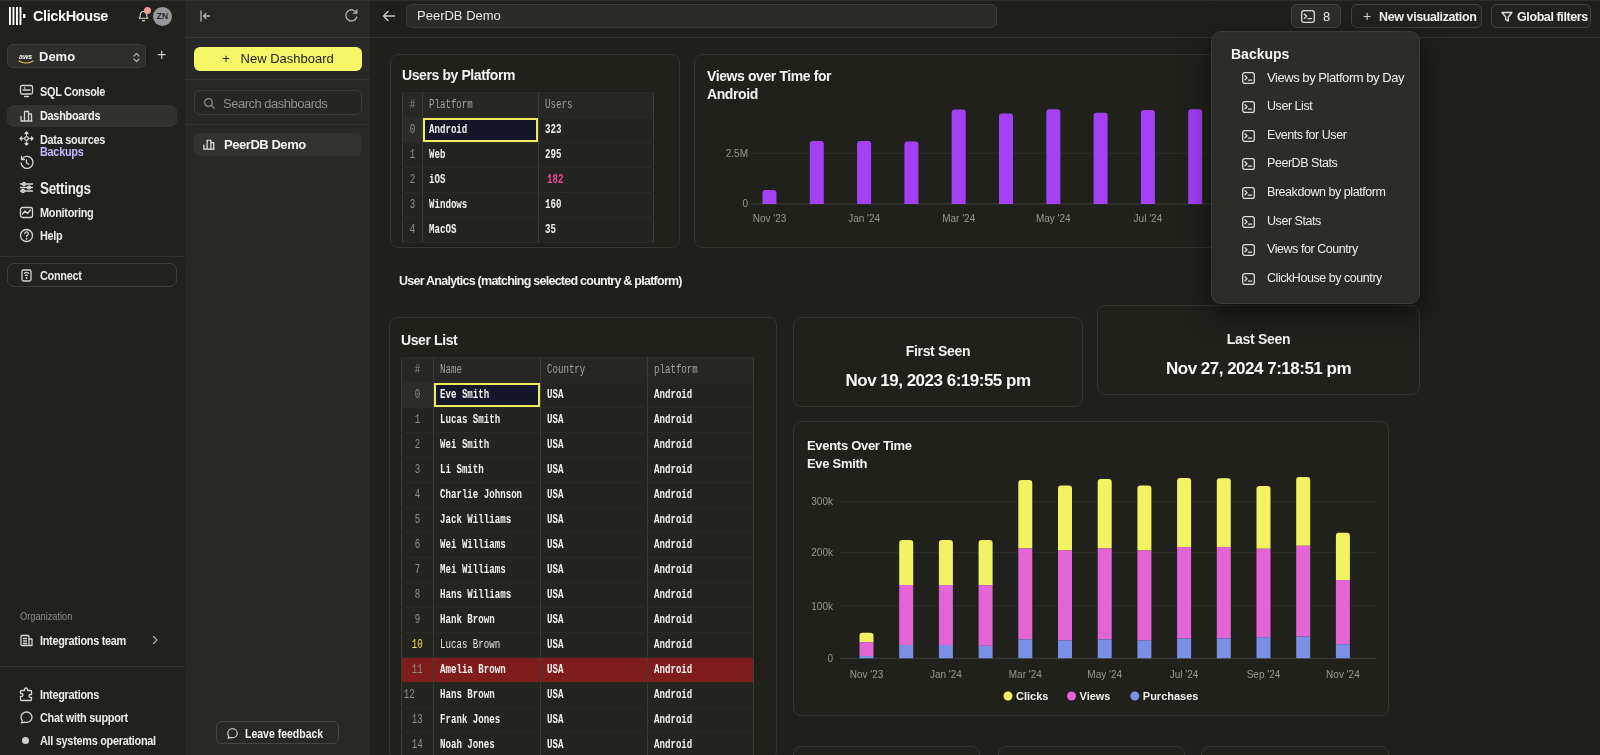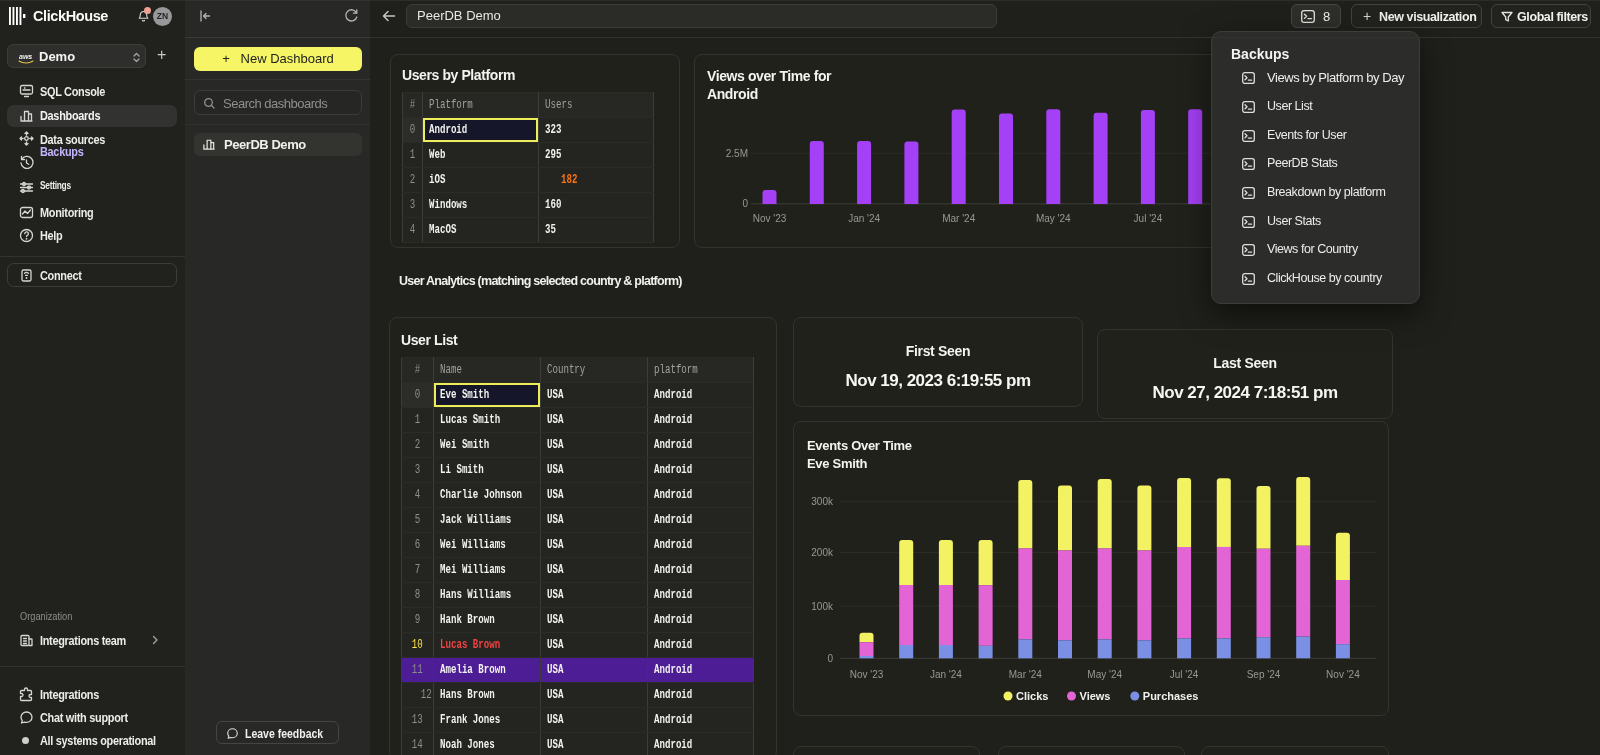--- a/index.html
+++ b/index.html
@@ -71,21 +71,21 @@
     <path class="ic" d="M2.7 4.5A6 6 0 1 1 2 8"></path>
     <path class="ic" d="M2.5 1.5v3h3M7.5 5v3l2.2 1.3"></path>
   </svg>
   <div class="abs" style="left:40px;top:144px;font-size:13px;font-weight:700;letter-spacing:-0.35px;color:#c4b5fd"><span class="sx">Backups</span></div>
   <svg class="abs" style="left:19px;top:180px" width="15" height="15" viewBox="0 0 15 15">
     <path class="ic" d="M1.5 4h12M1.5 7.5h12M1.5 11h12"></path>
     <circle cx="5" cy="4" r="1.5" fill="#21211d" class="ic"></circle>
     <circle cx="10" cy="7.5" r="1.5" fill="#21211d" class="ic"></circle>
     <circle cx="4" cy="11" r="1.5" fill="#21211d" class="ic"></circle>
   </svg>
-  <div class="abs" style="left:40px;top:180px;font-size:10px;font-weight:600;letter-spacing:-0.35px;color:#ececea"><span class="sx">Settings</span></div>
+  <div class="abs" style="left:40px;top:180px;font-size:16px;font-weight:600;letter-spacing:-0.35px;color:#ececea"><span class="sx">Settings</span></div>
   <svg class="abs" style="left:19px;top:205px" width="15" height="15" viewBox="0 0 15 15">
     <rect x="1.5" y="2.5" width="12" height="10" rx="2" class="ic"></rect>
     <path class="ic" d="M3.5 9l2.5-3 2.5 2.5 3-3.5"></path>
   </svg>
   <div class="abs" style="left:40px;top:205px;font-size:13px;font-weight:600;letter-spacing:-0.35px;color:#ececea"><span class="sx">Monitoring</span></div>
   <svg class="abs" style="left:19px;top:228px" width="15" height="15" viewBox="0 0 15 15">
     <circle cx="7.5" cy="7.5" r="6" class="ic"></circle>
     <path class="ic" d="M5.8 5.7a1.8 1.8 0 1 1 2.5 1.7c-.6.25-.8.6-.8 1.2"></path>
     <path d="M7.5 10.8h.01" class="ic" style="stroke-width:1.8"></path>
   </svg>
@@ -193,21 +193,21 @@
           <td style="width:115px;border-left:1px solid #3c3c38;border-right:1px solid #3c3c38;border-top:1px solid #2b2b27;border-bottom:1px solid #2b2b27;color:#f2f2ef;font-weight:700;padding-left:6px;"><span>323</span></td>
         </tr>
         <tr style="height:25px;background:#242421">
           <td class="c" style="width:20px;border-left:1px solid #3c3c38;border-right:1px solid #3c3c38;border-top:1px solid #2b2b27;border-bottom:1px solid #2b2b27;color:#8e8e8a;text-align:center;"><span>1</span></td>
           <td style="width:115px;border-left:1px solid #3c3c38;border-right:1px solid #3c3c38;border-top:1px solid #2b2b27;border-bottom:1px solid #2b2b27;color:#f2f2ef;font-weight:700;padding-left:6px;"><span>Web</span></td>
           <td style="width:115px;border-left:1px solid #3c3c38;border-right:1px solid #3c3c38;border-top:1px solid #2b2b27;border-bottom:1px solid #2b2b27;color:#f2f2ef;font-weight:700;padding-left:6px;"><span>295</span></td>
         </tr>
         <tr style="height:25px;background:#242421">
           <td class="c" style="width:20px;border-left:1px solid #3c3c38;border-right:1px solid #3c3c38;border-top:1px solid #2b2b27;border-bottom:1px solid #2b2b27;color:#8e8e8a;text-align:center;"><span>2</span></td>
           <td style="width:115px;border-left:1px solid #3c3c38;border-right:1px solid #3c3c38;border-top:1px solid #2b2b27;border-bottom:1px solid #2b2b27;color:#f2f2ef;font-weight:700;padding-left:6px;"><span>iOS</span></td>
-          <td style="width:115px;border-left:1px solid #3c3c38;border-right:1px solid #3c3c38;border-top:1px solid #2b2b27;border-bottom:1px solid #2b2b27;color:#f97316;font-weight:700;padding-left:22px;margin-left:48px;"><span>182</span></td>
+          <td style="width:115px;border-left:1px solid #3c3c38;border-right:1px solid #3c3c38;border-top:1px solid #2b2b27;border-bottom:1px solid #2b2b27;color:#ec4899;font-weight:700;padding-left:8px;margin-left:48px;"><span>182</span></td>
         </tr>
         <tr style="height:25px;background:#242421">
           <td class="c" style="width:20px;border-left:1px solid #3c3c38;border-right:1px solid #3c3c38;border-top:1px solid #2b2b27;border-bottom:1px solid #2b2b27;color:#8e8e8a;text-align:center;"><span>3</span></td>
           <td style="width:115px;border-left:1px solid #3c3c38;border-right:1px solid #3c3c38;border-top:1px solid #2b2b27;border-bottom:1px solid #2b2b27;color:#f2f2ef;font-weight:700;padding-left:6px;"><span>Windows</span></td>
           <td style="width:115px;border-left:1px solid #3c3c38;border-right:1px solid #3c3c38;border-top:1px solid #2b2b27;border-bottom:1px solid #2b2b27;color:#f2f2ef;font-weight:700;padding-left:6px;"><span>160</span></td>
         </tr>
         <tr style="height:25px;background:#242421">
           <td class="c" style="width:20px;border-left:1px solid #3c3c38;border-right:1px solid #3c3c38;border-top:1px solid #2b2b27;border-bottom:1px solid #2b2b27;color:#8e8e8a;text-align:center;"><span>4</span></td>
           <td style="width:115px;border-left:1px solid #3c3c38;border-right:1px solid #3c3c38;border-top:1px solid #2b2b27;border-bottom:1px solid #2b2b27;color:#f2f2ef;font-weight:700;padding-left:6px;"><span>MacOS</span></td>
           <td style="width:115px;border-left:1px solid #3c3c38;border-right:1px solid #3c3c38;border-top:1px solid #2b2b27;border-bottom:1px solid #2b2b27;color:#f2f2ef;font-weight:700;padding-left:6px;"><span>35</span></td>
@@ -315,32 +315,32 @@
           <td style="width:106px;border-left:1px solid #3c3c38;border-right:1px solid #3c3c38;border-top:1px solid #2b2b27;border-bottom:1px solid #2b2b27;color:#f2f2ef;font-weight:700;padding-left:6px;"><span>Android</span></td>
         </tr>
         <tr style="height:25px;background:#242421">
           <td class="c" style="width:32px;border-left:1px solid #3c3c38;border-right:1px solid #3c3c38;border-top:1px solid #2b2b27;border-bottom:1px solid #2b2b27;color:#8e8e8a;text-align:center;"><span>9</span></td>
           <td style="width:107px;border-left:1px solid #3c3c38;border-right:1px solid #3c3c38;border-top:1px solid #2b2b27;border-bottom:1px solid #2b2b27;color:#f2f2ef;font-weight:700;padding-left:6px;"><span>Hank Brown</span></td>
           <td style="width:107px;border-left:1px solid #3c3c38;border-right:1px solid #3c3c38;border-top:1px solid #2b2b27;border-bottom:1px solid #2b2b27;color:#f2f2ef;font-weight:700;padding-left:6px;"><span>USA</span></td>
           <td style="width:106px;border-left:1px solid #3c3c38;border-right:1px solid #3c3c38;border-top:1px solid #2b2b27;border-bottom:1px solid #2b2b27;color:#f2f2ef;font-weight:700;padding-left:6px;"><span>Android</span></td>
         </tr>
         <tr style="height:25px;background:#242421">
           <td class="c" style="width:32px;border-left:1px solid #3c3c38;border-right:1px solid #3c3c38;border-top:1px solid #2b2b27;border-bottom:1px solid #2b2b27;color:#fde047;text-align:center;"><span>10</span></td>
-          <td style="width:107px;border-left:1px solid #3c3c38;border-right:1px solid #3c3c38;border-top:1px solid #2b2b27;border-bottom:1px solid #2b2b27;color:#ef4444;font-weight:700;padding-left:6px;margin-left:30px;"><span>Lucas Brown</span></td>
-          <td style="width:107px;border-left:1px solid #3c3c38;border-right:1px solid #3c3c38;border-top:1px solid #2b2b27;border-bottom:1px solid #2b2b27;color:#f2f2ef;font-weight:700;padding-left:6px;"><span>USA</span></td>
-          <td style="width:106px;border-left:1px solid #3c3c38;border-right:1px solid #3c3c38;border-top:1px solid #2b2b27;border-bottom:1px solid #2b2b27;color:#f2f2ef;font-weight:700;padding-left:6px;"><span>Android</span></td>
-        </tr>
-        <tr style="height:25px;background:#4c1d95">
+          <td style="width:107px;border-left:1px solid #3c3c38;border-right:1px solid #3c3c38;border-top:1px solid #2b2b27;border-bottom:1px solid #2b2b27;color:#e5e5e5;font-weight:400;padding-left:6px;margin-left:30px;"><span>Lucas Brown</span></td>
+          <td style="width:107px;border-left:1px solid #3c3c38;border-right:1px solid #3c3c38;border-top:1px solid #2b2b27;border-bottom:1px solid #2b2b27;color:#f2f2ef;font-weight:700;padding-left:6px;"><span>USA</span></td>
+          <td style="width:106px;border-left:1px solid #3c3c38;border-right:1px solid #3c3c38;border-top:1px solid #2b2b27;border-bottom:1px solid #2b2b27;color:#f2f2ef;font-weight:700;padding-left:6px;"><span>Android</span></td>
+        </tr>
+        <tr style="height:25px;background:#7f1d1d">
           <td class="c" style="width:32px;border-left:1px solid #3c3c38;border-right:1px solid #3c3c38;border-top:1px solid #2b2b27;border-bottom:1px solid #2b2b27;color:#8e8e8a;text-align:center;"><span>11</span></td>
           <td style="width:107px;border-left:1px solid #3c3c38;border-right:1px solid #3c3c38;border-top:1px solid #2b2b27;border-bottom:1px solid #2b2b27;color:#f2f2ef;font-weight:700;padding-left:6px;"><span>Amelia Brown</span></td>
           <td style="width:107px;border-left:1px solid #3c3c38;border-right:1px solid #3c3c38;border-top:1px solid #2b2b27;border-bottom:1px solid #2b2b27;color:#f2f2ef;font-weight:700;padding-left:6px;"><span>USA</span></td>
           <td style="width:106px;border-left:1px solid #3c3c38;border-right:1px solid #3c3c38;border-top:1px solid #2b2b27;border-bottom:1px solid #2b2b27;color:#f2f2ef;font-weight:700;padding-left:6px;"><span>Android</span></td>
         </tr>
         <tr style="height:25px;background:#242421">
-          <td class="c" style="width:32px;border-left:1px solid #3c3c38;border-right:1px solid #3c3c38;border-top:1px solid #2b2b27;border-bottom:1px solid #2b2b27;color:#8e8e8a;text-align:right;"><span>12</span></td>
+          <td class="c" style="width:32px;border-left:1px solid #3c3c38;border-right:1px solid #3c3c38;border-top:1px solid #2b2b27;border-bottom:1px solid #2b2b27;color:#8e8e8a;text-align:left;"><span>12</span></td>
           <td style="width:107px;border-left:1px solid #3c3c38;border-right:1px solid #3c3c38;border-top:1px solid #2b2b27;border-bottom:1px solid #2b2b27;color:#f2f2ef;font-weight:700;padding-left:6px;"><span>Hans Brown</span></td>
           <td style="width:107px;border-left:1px solid #3c3c38;border-right:1px solid #3c3c38;border-top:1px solid #2b2b27;border-bottom:1px solid #2b2b27;color:#f2f2ef;font-weight:700;padding-left:6px;"><span>USA</span></td>
           <td style="width:106px;border-left:1px solid #3c3c38;border-right:1px solid #3c3c38;border-top:1px solid #2b2b27;border-bottom:1px solid #2b2b27;color:#f2f2ef;font-weight:700;padding-left:6px;"><span>Android</span></td>
         </tr>
         <tr style="height:25px;background:#242421">
           <td class="c" style="width:32px;border-left:1px solid #3c3c38;border-right:1px solid #3c3c38;border-top:1px solid #2b2b27;border-bottom:1px solid #2b2b27;color:#8e8e8a;text-align:center;"><span>13</span></td>
           <td style="width:107px;border-left:1px solid #3c3c38;border-right:1px solid #3c3c38;border-top:1px solid #2b2b27;border-bottom:1px solid #2b2b27;color:#f2f2ef;font-weight:700;padding-left:6px;margin-left:25px;"><span>Frank Jones</span></td>
           <td style="width:107px;border-left:1px solid #3c3c38;border-right:1px solid #3c3c38;border-top:1px solid #2b2b27;border-bottom:1px solid #2b2b27;color:#f2f2ef;font-weight:700;padding-left:6px;"><span>USA</span></td>
           <td style="width:106px;border-left:1px solid #3c3c38;border-right:1px solid #3c3c38;border-top:1px solid #2b2b27;border-bottom:1px solid #2b2b27;color:#f2f2ef;font-weight:700;padding-left:6px;"><span>Android</span></td>
         </tr>
@@ -351,21 +351,21 @@
           <td style="width:106px;border-left:1px solid #3c3c38;border-right:1px solid #3c3c38;border-top:1px solid #2b2b27;border-bottom:1px solid #2b2b27;color:#f2f2ef;font-weight:700;padding-left:6px;"><span>Android</span></td>
         </tr>
       </tbody>
     </table>
   </div>
 
 <div class="card" style="left:793px;top:317px;width:290px;height:90px">
   <div style="text-align:center;margin-top:25px;font-size:14px;font-weight:700;letter-spacing:-0.3px;color:#f3f3f0">First Seen</div>
   <div style="text-align:center;margin-top:12px;font-size:17px;font-weight:700;letter-spacing:-0.5px;color:#f6f6f3">Nov 19, 2023 6:19:55 pm</div>
 </div>
-<div class="card" style="left:1097px;top:329px;width:296px;height:90px">
+<div class="card" style="left:1097px;top:305px;width:323px;height:90px">
   <div style="text-align:center;margin-top:25px;font-size:14px;font-weight:700;letter-spacing:-0.3px;color:#f3f3f0">Last Seen</div>
   <div style="text-align:center;margin-top:12px;font-size:17px;font-weight:700;letter-spacing:-0.5px;color:#f6f6f3">Nov 27, 2024 7:18:51 pm</div>
 </div>
 
 <div class="card" style="left:793px;top:421px;width:596px;height:295px"></div>
 <div class="abs" style="left:807px;top:438px;font-size:13px;font-weight:700;letter-spacing:-0.3px;color:#f3f3f0">Events Over Time</div>
 <div class="abs" style="left:807px;top:456px;font-size:13px;font-weight:700;letter-spacing:-0.3px;color:#f3f3f0">Eve Smith</div>
 <svg class="abs" style="left:793px;top:421px" width="596" height="295" viewBox="0 0 596 295" id="chart2">
     <line x1="47" y1="80.7" x2="583" y2="80.7" class="gridline"></line>
 <text x="40" y="84.2" text-anchor="end" class="xlab">300k</text>

